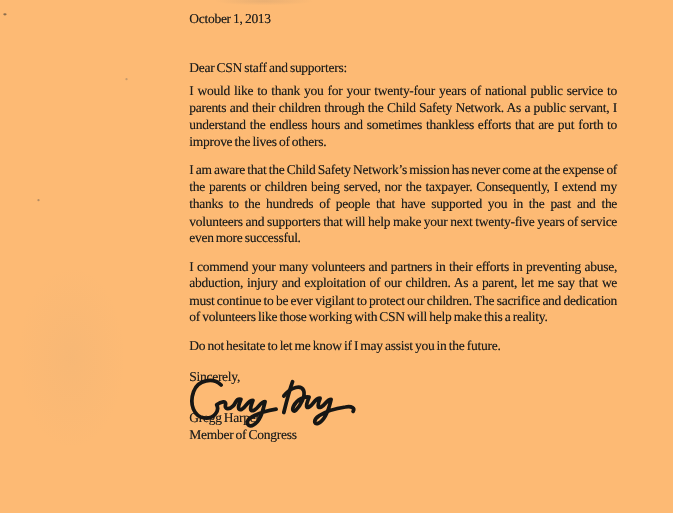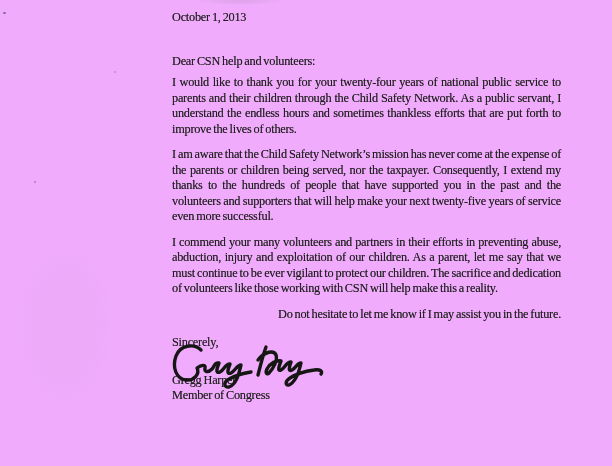--- a/index.html
+++ b/index.html
@@ -6,21 +6,21 @@
     margin: 0;
     padding: 0;
     width: 612px;
     height: 466px;
     overflow: hidden;
   }
   .page {
     position: relative;
     width: 612px;
     height: 466px;
-    background: #f0abfc;
+    background: #fdba74;
     font-family: "Liberation Serif", "DejaVu Serif", serif;
     color: #1e1e1c;
   }
   
   .smudge-top {
     position: absolute;
     left: 195px; top: -3px;
     width: 90px; height: 8px;
     background: radial-gradient(ellipse at center, rgba(110,110,110,0.14), rgba(110,110,110,0) 70%);
   }
@@ -45,21 +45,21 @@
     letter-spacing: -0.25px;
     word-spacing: -0.8px;
     text-shadow: 0 0 0.5px rgba(30,30,28,0.55);
   }
   .date { margin: 0 0 28px 0; }
   .salutation { margin: 0 0 6px 0; }
   p.para {
     margin: 0 0 10px 0;
     text-align: justify;
   }
-  p.para.last-line { text-align: right; margin-bottom: 12px; }
+  p.para.last-line { text-align: left; margin-bottom: 12px; }
   .closing { margin: 13px 0 0 0; font-family: Liberation Serif, serif; }
   .signature-block {
     position: relative;
     padding-top: 22px;
   }
   .signature-svg {
     position: absolute;
     left: -4px;
     top: -11px;
     width: 172px;
@@ -75,21 +75,21 @@
   <div class="smudge-top"></div>
   <div class="smudge-left"></div>
   <div class="speck speck1"></div>
   <div class="speck speck2"></div>
   <div class="speck speck3"></div>
 
   <div class="content">
 
     <div class="date">October 1, 2013</div>
 
-    <div class="salutation">Dear CSN help and volunteers:</div>
+    <div class="salutation">Dear CSN staff and supporters:</div>
 
     <p class="para">I would like to thank you for your twenty-four years of national public service to parents and their children through the Child Safety Network.  As a public servant, I understand the endless hours and sometimes thankless efforts that are put forth to improve the lives of others.</p>
 
     <p class="para">I am aware that the Child Safety Network’s mission has never come at the expense of the parents or children being served, nor the taxpayer. Consequently, I extend my thanks to the hundreds of people that have supported you in the past and the volunteers and supporters that will help make your next twenty-five years of service even more successful.</p>
 
     <p class="para">I commend your many volunteers and partners in their efforts in preventing abuse, abduction, injury and exploitation of our children. As a parent, let me say that we must continue to be ever vigilant to protect our children. The sacrifice and dedication of volunteers like those working with CSN will help make this a reality.</p>
 
 
     <p class="para last-line">Do not hesitate to let me know if I may assist you in the future.</p>
 

